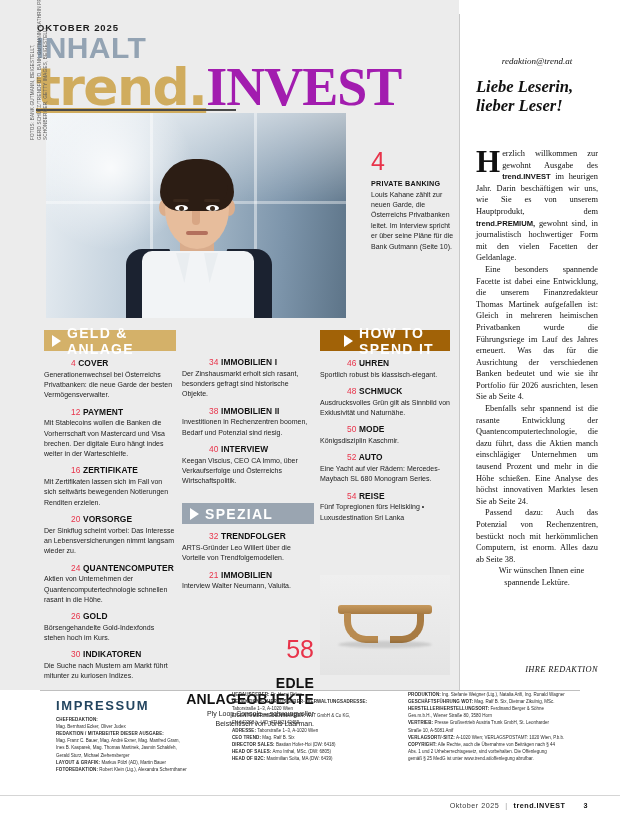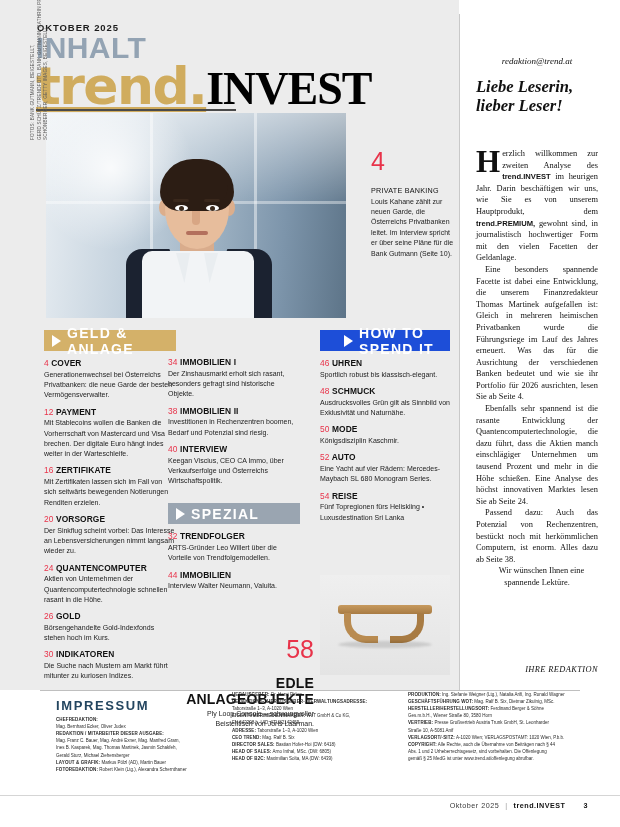--- a/index.html
+++ b/index.html
@@ -31,21 +31,21 @@
   .logo {
     position:absolute; left:36px; top:60px;
     font-size:40px; line-height:1; white-space:nowrap;
   }
   .logo .trend {
     font-family:"DejaVu Sans", sans-serif;
     font-weight:bold; color:#d0ac5e; letter-spacing:-1.6px; font-size:52px;text-decoration:underline;
   }
   .logo .invest {
     font-family:"Liberation Serif", serif;
-    font-weight:bold; color:#000000; letter-spacing:-1px; font-size:46px;
+    font-weight:bold; color:#a21caf; letter-spacing:-1px; font-size:54px;
   }
   .logo-rule { position:absolute; left:36px; top:109px; width:200px; height:1.5px; background:#4a4a4a; }
 
   
   .hero {
     position:absolute; left:46px; top:113px; width:300px; height:205px;
     overflow:hidden;
     background:linear-gradient(160deg,#dfe6ec 0%,#cfd9e2 40%,#b9c6d2 100%);
   }
   .hero .win {
@@ -108,46 +108,46 @@
     width:190px;
     transform:rotate(-90deg); transform-origin:left top;
     font-size:4.6px; line-height:1.45; color:#5b5b5b; letter-spacing:.2px;
     white-space:nowrap;
   }
   .credits div { white-space:nowrap; }
 
   
   .cap { position:absolute; left:371px; top:150px; width:84px; }
   .cap .num { font-size:25px; color:#e8334a; line-height:.95; font-weight:400; }
-  .cap .ttl { font-size:7.2px; font-weight:normal; letter-spacing:.25px; color:#111; margin-top:12px; }
+  .cap .ttl { font-size:7.2px; font-weight:bold; letter-spacing:.25px; color:#111; margin-top:5px; }
   .cap .txt { font-size:7px; line-height:1.48; color:#1d1d1d; margin-top:2px; }
 
   
   .colA { position:absolute; left:44px; top:330px; width:132px; }
-  .colB { position:absolute; left:168px; top:358px; width:132px; }
+  .colB { position:absolute; left:182px; top:358px; width:132px; }
   .colC { position:absolute; left:320px; top:330px; width:130px; }
 
   .band {
     height:21px; display:flex; align-items:center; padding-left:8px;
     margin-bottom:8px;
   }
   .band.gold { background:#d4b169; }
   .band.grey { background:#9aa5b1; }
-  .band.mint { background:#1d4ed8;padding-left:24px; }
+  .band.mint { background:#a16207;padding-left:24px; }
   .band .tri {
     width:0; height:0; border-left:9px solid #fff;
     border-top:6px solid transparent; border-bottom:6px solid transparent;
     margin-right:6px;
   }
   .band .btxt {
     font-size:14px; font-weight:bold; letter-spacing:1.3px; color:#fff;
   }
 
   .entry { margin-bottom:7px; }
-  .entry .hd { font-size:8.4px; font-weight:bold; color:#111; letter-spacing:.1px; line-height:1.1; }
+  .entry .hd { font-size:8.4px; font-weight:bold; color:#111; letter-spacing:.1px; line-height:1.1;margin-left:27px; }
   .entry .hd .pg { color:#e8334a; font-weight:400; }
   .entry .bd { font-size:7px; line-height:1.47; color:#222; margin-top:1.5px; }
 
   
   .spezial-wrap { margin-top:17px; }
 
   
   .obj-photo {
     position:absolute; left:320px; top:575px; width:130px; height:100px;
     background:linear-gradient(180deg,#efefef 0%,#e4e4e4 100%);
@@ -342,21 +342,21 @@
     <div class="spezial-wrap">
       <div class="band grey">
         <span class="tri"></span>
         <span class="btxt">SPEZIAL</span>
       </div>
       <div class="entry">
         <div class="hd"><span class="pg">32</span> <span>TRENDFOLGER</span></div>
         <div class="bd">ARTS-Gründer Leo Willert über die Vorteile von Trendfolgemodellen.</div>
       </div>
       <div class="entry">
-        <div class="hd"><span class="pg">44</span> <span>IMMOBILIEN</span></div>
+        <div class="hd"><span class="pg">21</span> <span>IMMOBILIEN</span></div>
         <div class="bd">Interview Walter Neumann, Valuita.</div>
       </div>
     </div>
   </div>
 
   <div class="colC">
     <div class="band mint">
       <span class="tri"></span>
       <span class="btxt">HOW TO SPEND IT</span>
     </div>
@@ -390,21 +390,21 @@
   </div>
   <div class="obj-cap">
     <div class="num">58</div>
     <div class="ttl">EDLE ANLAGEOBJEKTE</div>
     <div class="txt">Ply Loop Console – schwungvoller Beistelltisch von Joris Laarman.</div>
   </div>
 
   <div class="ed-mail">redaktion@trend.at</div>
   <div class="ed-head">Liebe Leserin, lieber Leser!</div>
   <div class="ed-body">
-    <p><span class="dropcap">H</span><span>erzlich willkommen zur zweiten Analyse des </span><b>trend.INVEST</b><span> im heurigen Jahr. Darin beschäftigen wir uns, wie Sie es von unserem Hauptprodukt, dem </span><b>trend.PREMIUM,</b><span> gewohnt sind, in journalistisch hochwertiger Form mit den vielen Facetten der Geldanlage.</span></p>
+    <p><span class="dropcap">H</span><span>erzlich willkommen zur gewohnt Ausgabe des </span><b>trend.INVEST</b><span> im heurigen Jahr. Darin beschäftigen wir uns, wie Sie es von unserem Hauptprodukt, dem </span><b>trend.PREMIUM,</b><span> gewohnt sind, in journalistisch hochwertiger Form mit den vielen Facetten der Geldanlage.</span></p>
     <p>Eine besonders spannende Facette ist dabei eine Entwicklung, die unserem Finanzredakteur Thomas Martinek aufgefallen ist: Gleich in mehreren heimischen Privatbanken wurde die Führungsriege im Lauf des Jahres erneuert. Was das für die Ausrichtung der verschiedenen Banken bedeutet und wie sie ihr Portfolio für 2026 ausrichten, lesen Sie ab Seite 4.</p>
     <p>Ebenfalls sehr spannend ist die rasante Entwicklung der Quantencomputertechnologie, die dazu führt, dass die Aktien manch einschlägiger Unternehmen um tausend Prozent und mehr in die Höhe schießen. Eine Analyse des höchst innovativen Marktes lesen Sie ab Seite 24.</p>
     <p>Passend dazu: Auch das Potenzial von Rechenzentren, bestückt noch mit herkömmlichen Computern, ist enorm. Alles dazu ab Seite 38.</p>
     <p style="text-align:center">Wir wünschen Ihnen eine spannende Lektüre.</p>
   </div>
   <div class="ed-sign">IHRE REDAKTION</div>
 
   <div class="imp-rule"></div>
   <div class="imp-title">IMPRESSUM</div>
 

